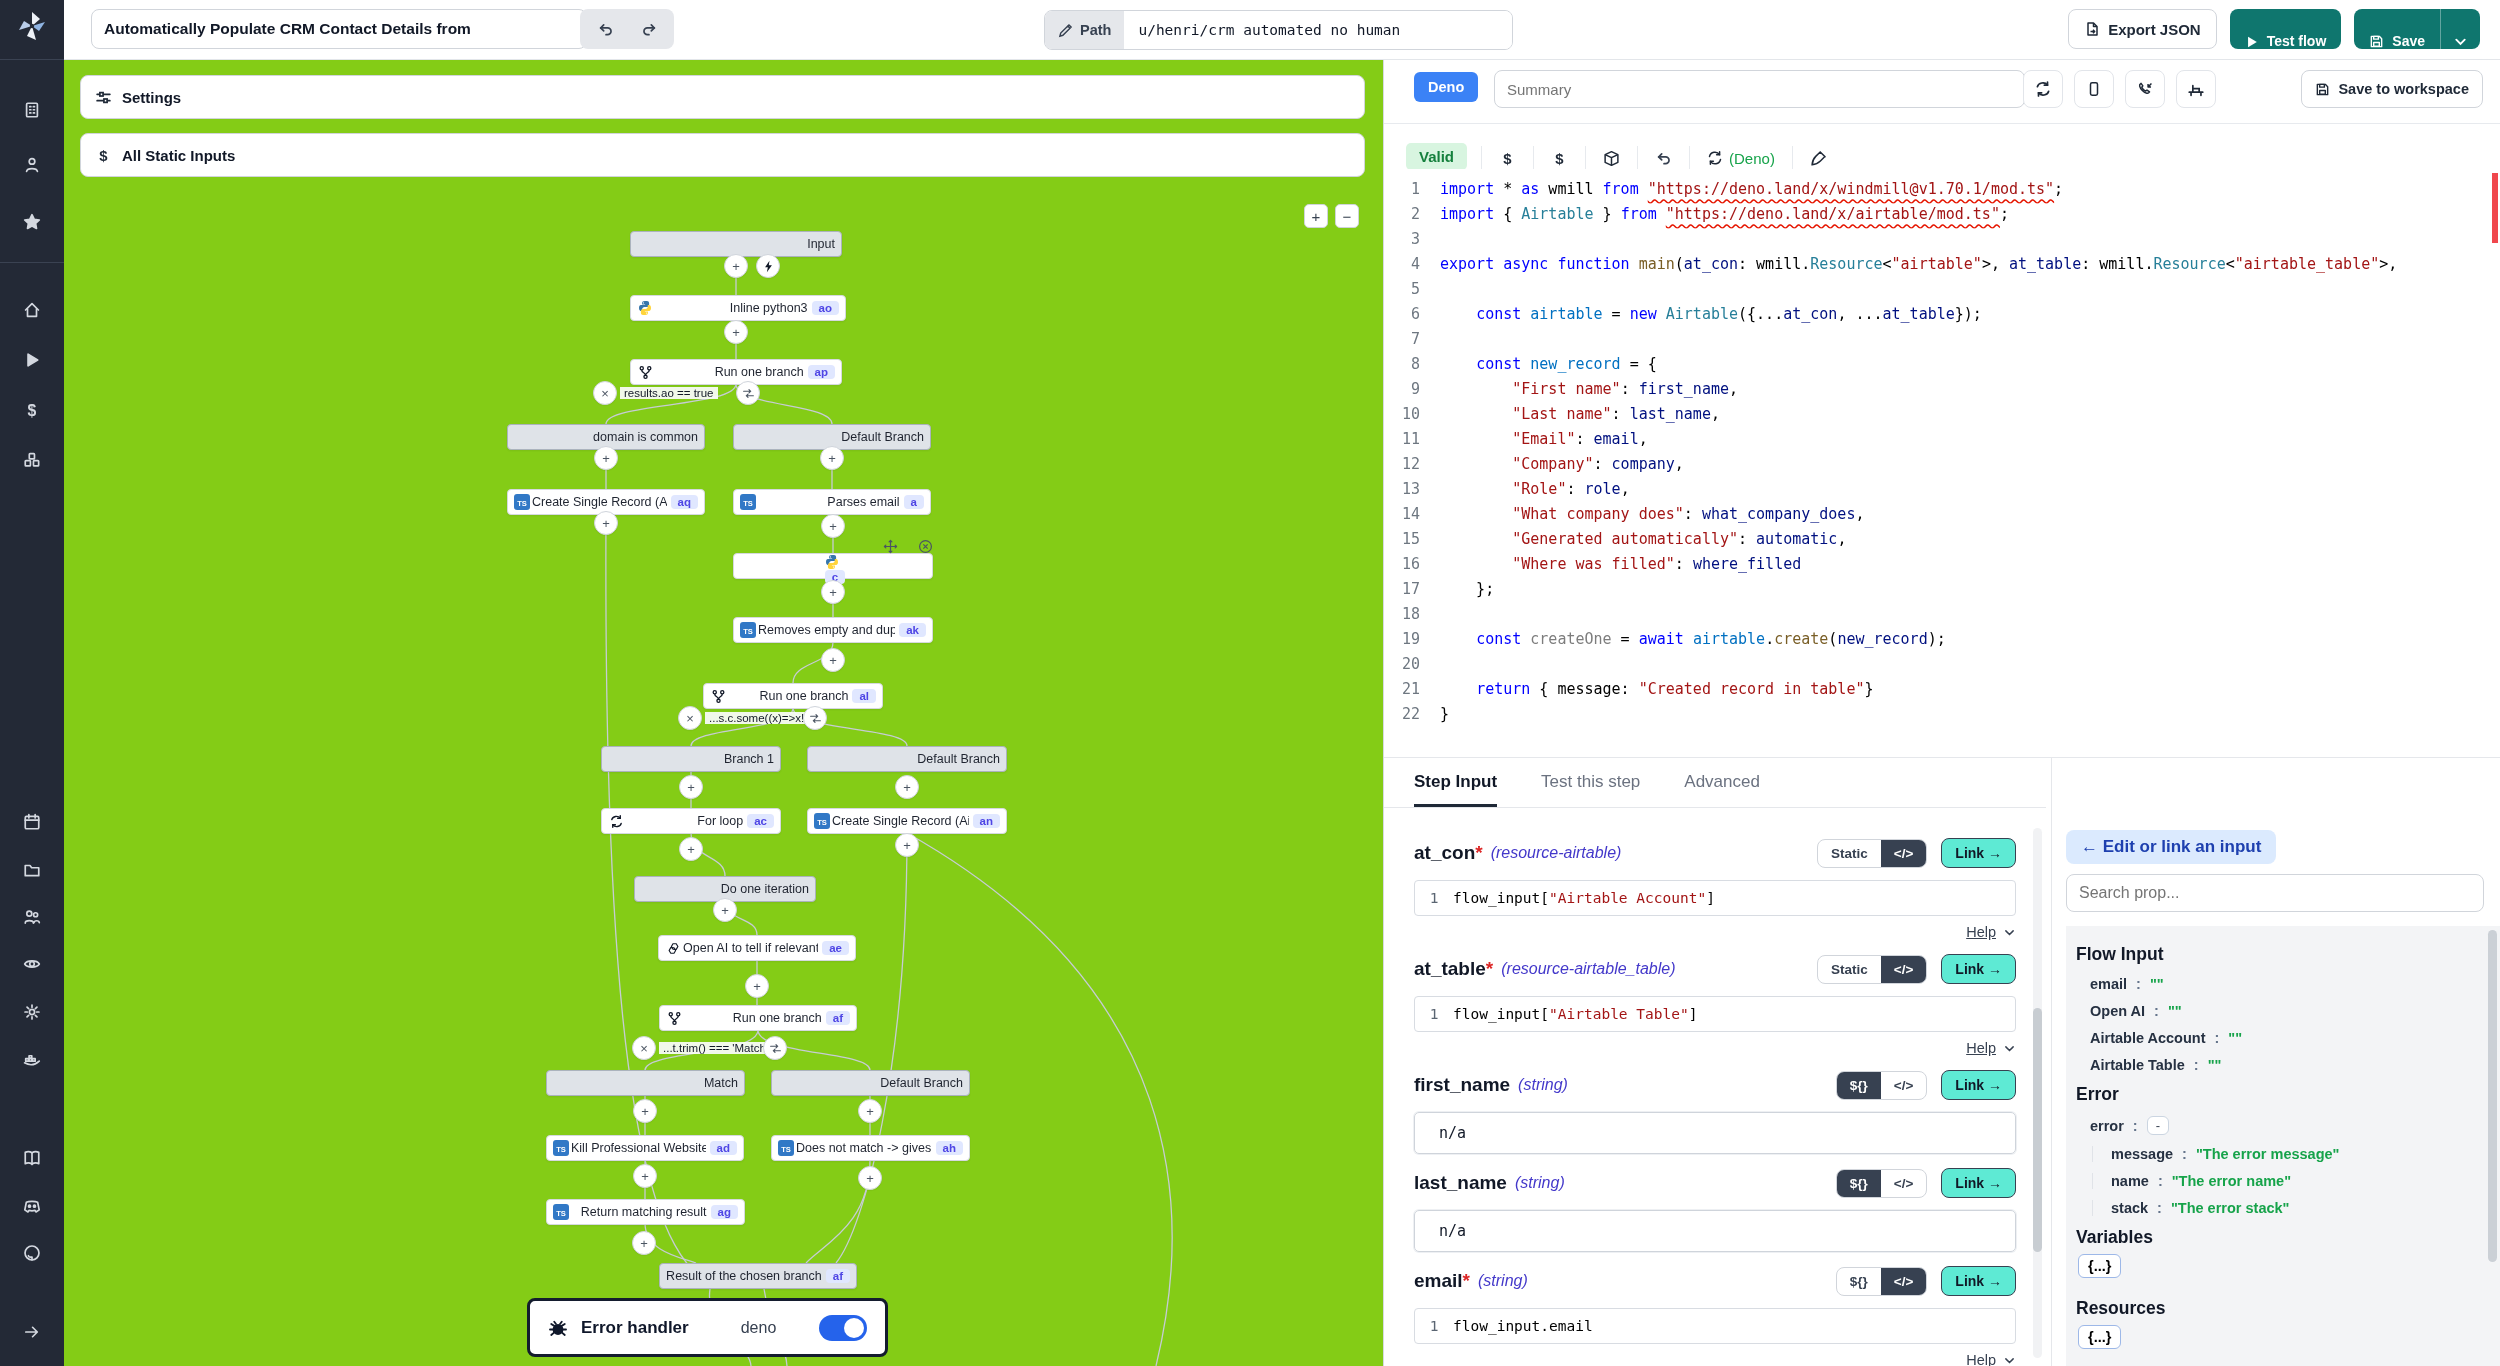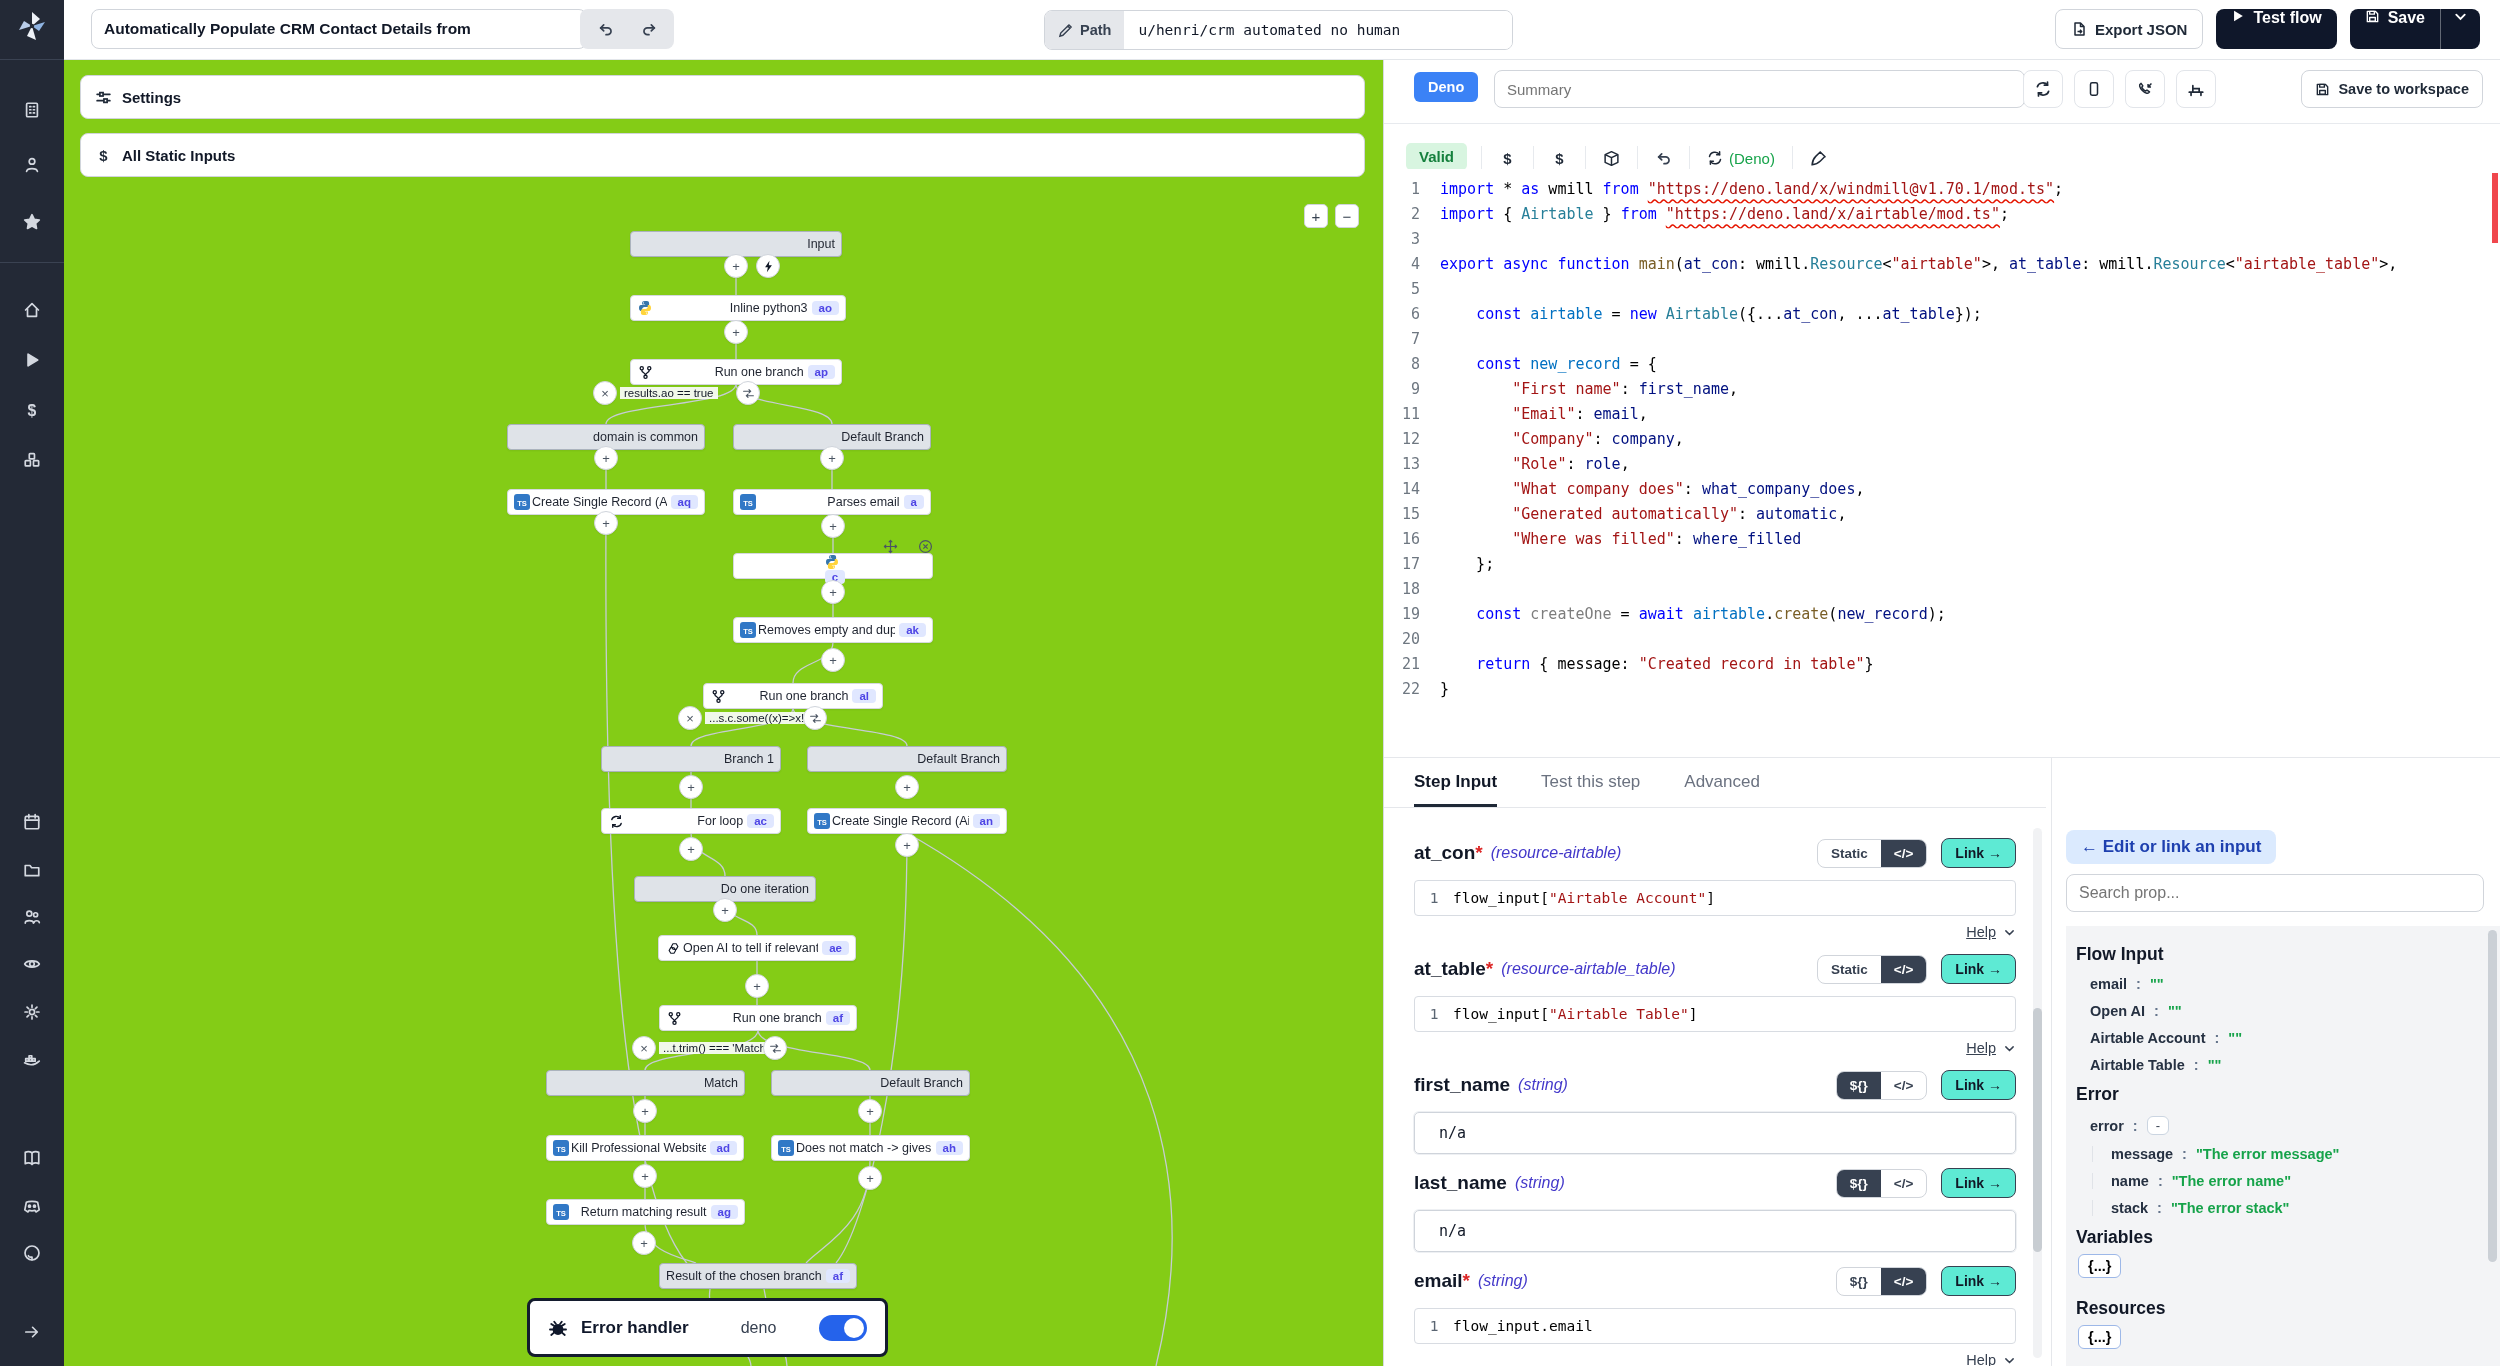--- a/index.html
+++ b/index.html
@@ -17,21 +17,21 @@
   
   #topbar{position:absolute;left:64px;top:0;width:2436px;height:59px;background:#fff;border-bottom:1px solid #e3e6ea;z-index:20;}
   #flow-title{position:absolute;left:27px;top:9px;width:470px;height:38px;border:1px solid #d1d5db;border-radius:8px;font-family:"Liberation Sans",sans-serif;font-weight:700;font-size:15.5px;padding:0 12px;color:#111827;outline:none;}
   .histgrp{position:absolute;left:516px;top:9px;height:40px;background:#e5e7eb;border-radius:8px;display:flex;align-items:center;padding:0 4px;gap:2px;}
   .histgrp button{border:none;background:transparent;width:42px;height:32px;color:#374151;border-radius:6px;cursor:pointer;}
   .pathgrp{position:absolute;left:980px;top:10px;height:38px;display:flex;border:1px solid #d1d5db;border-radius:8px;overflow:hidden;}
   .pathlbl{display:flex;align-items:center;gap:7px;background:#e5e7eb;padding:0 13px;font-weight:600;font-size:14.5px;color:#374151;}
   #path-input{border:none;outline:none;width:360px;padding:0 14px;font-family:"DejaVu Sans Mono",monospace;font-size:14.5px;color:#111827;}
   .tb-right{position:absolute;right:20px;top:9px;height:40px;display:flex;gap:13px;align-items:center;}
   .btn-ghost{display:flex;align-items:center;gap:8px;border:1px solid #d1d5db;background:#fff;border-radius:8px;height:40px;padding:0 15px;font-size:15px;font-weight:600;color:#1f2937;cursor:pointer;}
-  .btn-blue{display:flex;align-items:flex-start;gap:8px;border:none;background:#0f172a;border-radius:8px;height:40px;padding:0 15px;font-size:16px;font-weight:700;color:#fff;cursor:pointer;}
+  .btn-blue{display:flex;align-items:flex-end;gap:8px;border:none;background:#0f766e;border-radius:8px;height:40px;padding:0 15px;font-size:14px;font-weight:700;color:#fff;cursor:pointer;}
   .savegrp{display:flex;height:40px;border-radius:8px;overflow:hidden;}
   .savegrp .btn-blue{border-radius:0;}
   .savegrp .chev{width:40px;padding:0;justify-content:center;border-left:1px solid rgba(255,255,255,.35);}
 
   
   #flow-panel{position:absolute;left:64px;top:59px;width:1319px;height:1307px;background:#84cc16;border-right:1px solid #d6dae0;overflow:hidden;}
   .inputbar{position:absolute;left:16px;width:1285px;height:44px;background:#fff;border:1px solid #d1d5db;border-radius:8px;display:flex;align-items:center;gap:10px;padding:0 14px;font-weight:700;font-size:15px;color:#111827;box-sizing:border-box;cursor:pointer;}
   .zoombtn{position:absolute;width:24px;height:24px;background:#fff;border:1px solid #cfd4db;border-radius:5px;font-size:15px;color:#374151;display:flex;align-items:center;justify-content:center;cursor:pointer;padding:0;}
   #edges{position:absolute;left:0;top:0;z-index:1;}
   .gnode{position:absolute;height:26px;background:#fff;border:1px solid #d5d9df;border-radius:4px;display:flex;align-items:center;padding:0 6px;box-shadow:0 1px 2px rgba(16,24,40,.07);font-size:12.5px;color:#1f2430;z-index:3;box-sizing:border-box;cursor:pointer;}
@@ -695,20 +695,21 @@
     <div id="code">
         <div class="code-line"><span class="num">1</span><span><span class="tok-k">import</span><span class="tok-p"> * </span><span class="tok-k">as</span><span class="tok-p"> wmill </span><span class="tok-k">from</span><span class="tok-p"> </span><span class="tok-u">"https://deno.land/x/windmill@v1.70.1/mod.ts"</span><span class="tok-p">;</span></span></div>
         <div class="code-line"><span class="num">2</span><span><span class="tok-k">import</span><span class="tok-p"> { </span><span class="tok-t">Airtable</span><span class="tok-p"> } </span><span class="tok-k">from</span><span class="tok-p"> </span><span class="tok-u">"https://deno.land/x/airtable/mod.ts"</span><span class="tok-p">;</span></span></div>
         <div class="code-line"><span class="num">3</span><span></span></div>
         <div class="code-line"><span class="num">4</span><span><span class="tok-k">export</span><span class="tok-p"> </span><span class="tok-k">async</span><span class="tok-p"> </span><span class="tok-k">function</span><span class="tok-p"> </span><span class="tok-f">main</span><span class="tok-p">(</span><span class="tok-v">at_con</span><span class="tok-p">: wmill.</span><span class="tok-t">Resource</span><span class="tok-p">&lt;</span><span class="tok-s">"airtable"</span><span class="tok-p">&gt;, </span><span class="tok-v">at_table</span><span class="tok-p">: wmill.</span><span class="tok-t">Resource</span><span class="tok-p">&lt;</span><span class="tok-s">"airtable_table"</span><span class="tok-p">&gt;,</span></span></div>
         <div class="code-line"><span class="num">5</span><span></span></div>
         <div class="code-line"><span class="num">6</span><span><span class="tok-p">    </span><span class="tok-k">const</span><span class="tok-p"> </span><span class="tok-c">airtable</span><span class="tok-p"> = </span><span class="tok-k">new</span><span class="tok-p"> </span><span class="tok-t">Airtable</span><span class="tok-p">({...</span><span class="tok-v">at_con</span><span class="tok-p">, ...</span><span class="tok-v">at_table</span><span class="tok-p">});</span></span></div>
         <div class="code-line"><span class="num">7</span><span></span></div>
         <div class="code-line"><span class="num">8</span><span><span class="tok-p">    </span><span class="tok-k">const</span><span class="tok-p"> </span><span class="tok-c">new_record</span><span class="tok-p"> = {</span></span></div>
         <div class="code-line"><span class="num">9</span><span><span class="tok-p">        </span><span class="tok-s">"First name"</span><span class="tok-p">: </span><span class="tok-v">first_name</span><span class="tok-p">,</span></span></div>
+        <div class="code-line"><span class="num">10</span><span><span class="tok-p">        </span><span class="tok-s">"Last name"</span><span class="tok-p">: </span><span class="tok-v">last_name</span><span class="tok-p">,</span></span></div>
         <div class="code-line"><span class="num">11</span><span><span class="tok-p">        </span><span class="tok-s">"Email"</span><span class="tok-p">: </span><span class="tok-v">email</span><span class="tok-p">,</span></span></div>
         <div class="code-line"><span class="num">12</span><span><span class="tok-p">        </span><span class="tok-s">"Company"</span><span class="tok-p">: </span><span class="tok-v">company</span><span class="tok-p">,</span></span></div>
         <div class="code-line"><span class="num">13</span><span><span class="tok-p">        </span><span class="tok-s">"Role"</span><span class="tok-p">: </span><span class="tok-v">role</span><span class="tok-p">,</span></span></div>
         <div class="code-line"><span class="num">14</span><span><span class="tok-p">        </span><span class="tok-s">"What company does"</span><span class="tok-p">: </span><span class="tok-v">what_company_does</span><span class="tok-p">,</span></span></div>
         <div class="code-line"><span class="num">15</span><span><span class="tok-p">        </span><span class="tok-s">"Generated automatically"</span><span class="tok-p">: </span><span class="tok-v">automatic</span><span class="tok-p">,</span></span></div>
         <div class="code-line"><span class="num">16</span><span><span class="tok-p">        </span><span class="tok-s">"Where was filled"</span><span class="tok-p">: </span><span class="tok-v">where_filled</span></span></div>
         <div class="code-line"><span class="num">17</span><span><span class="tok-p">    };</span></span></div>
         <div class="code-line"><span class="num">18</span><span></span></div>
         <div class="code-line"><span class="num">19</span><span><span class="tok-p">    </span><span class="tok-k">const</span><span class="tok-p"> </span><span class="tok-g">createOne</span><span class="tok-p"> = </span><span class="tok-k">await</span><span class="tok-p"> </span><span class="tok-c">airtable</span><span class="tok-p">.</span><span class="tok-f">create</span><span class="tok-p">(</span><span class="tok-v">new_record</span><span class="tok-p">);</span></span></div>
         <div class="code-line"><span class="num">20</span><span></span></div>

